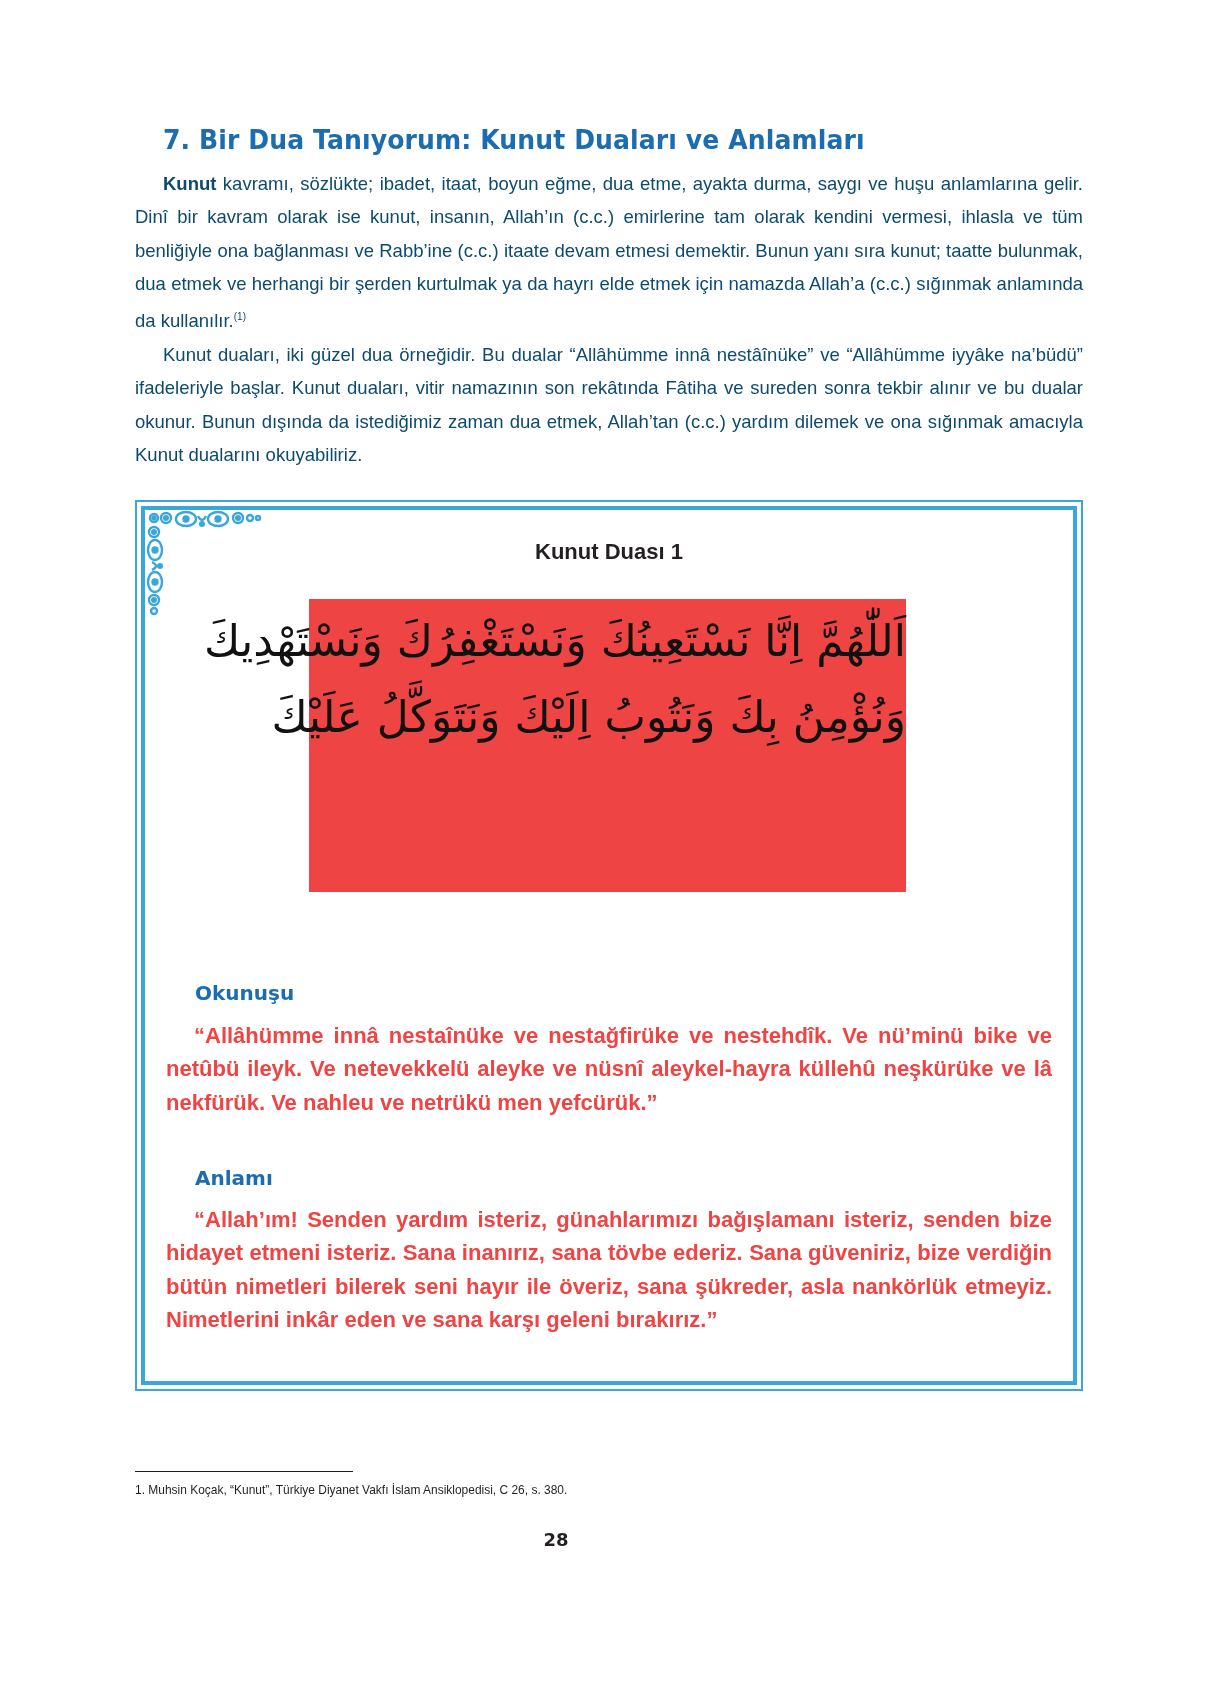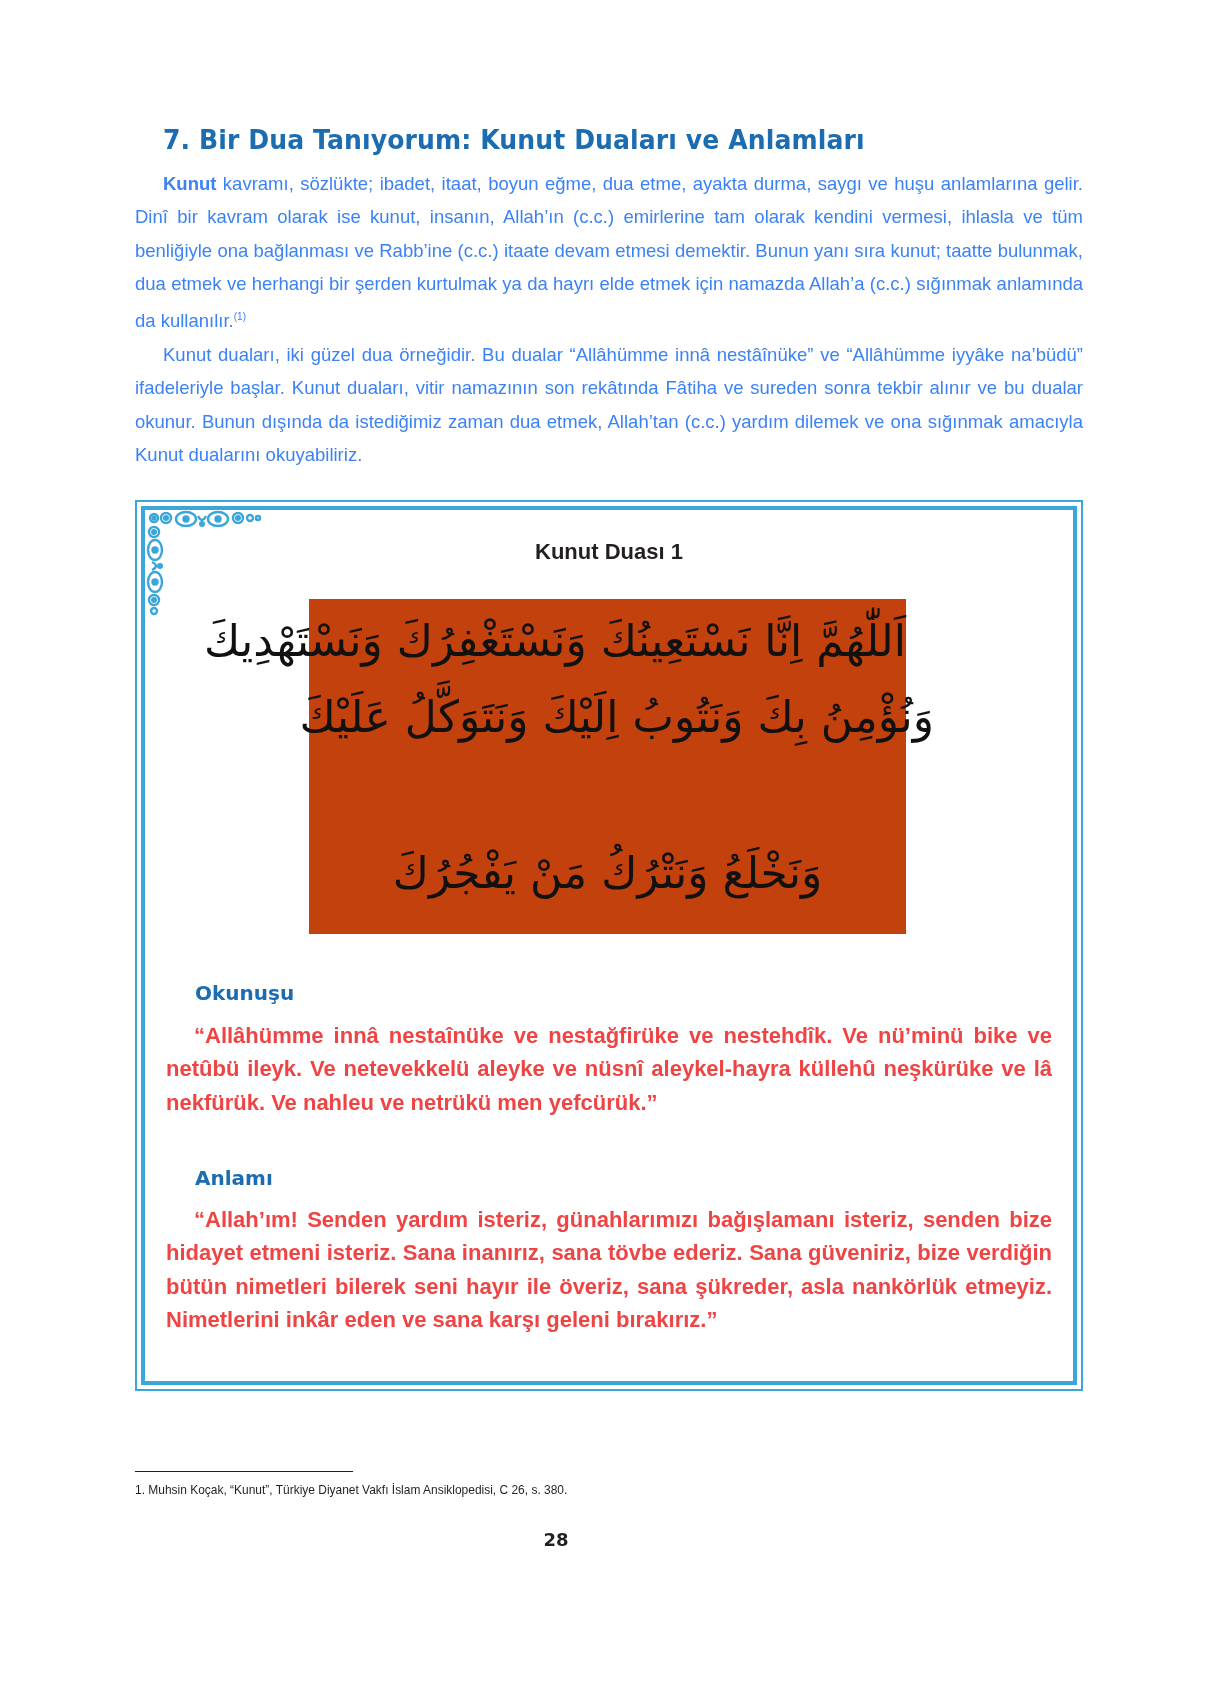--- a/index.html
+++ b/index.html
@@ -1,30 +1,30 @@
 <!DOCTYPE html>
 <html><head>
 <meta charset="utf-8">
 <style>
   html, body { margin:0; padding:0; background:#ffffff; }
   body { width:1211px; height:1684px; position:relative; overflow:hidden;
          font-family:"Liberation Sans", sans-serif; color:#231f20; }
   .abs { position:absolute; }
   .title { left:163px; top:124px; font-size:27px; font-weight:bold; color:#1b6cb0;
            letter-spacing:0.1px; white-space:nowrap; font-family:"DejaVu Sans", sans-serif; transform:scaleX(0.93); transform-origin:left; }
-  .para { left:135px; width:948px; font-size:18.5px; line-height:33.3px; text-align:justify; color:#3b82f6; }
+  .para { left:135px; width:948px; font-size:18.5px; line-height:33.3px; text-align:justify; color:#0c4a6e; }
   .para p { margin:0; text-indent:28px; }
   .para b { font-weight:bold; }
   sup { font-size:10px; vertical-align:7px; }
   
   .box-outer { left:135px; top:500px; width:948px; height:891px; border:2px solid #3aa6da; box-sizing:border-box; }
   .box-inner { left:141px; top:506px; width:936px; height:879px; border:4px solid #3aa6da; box-sizing:border-box; }
   .ornament { left:146px; top:510px; width:135px; height:108px; }
   .dua-title { left:135px; width:948px; top:539px; text-align:center; font-size:22px; font-weight:bold; color:#231f20; }
-  .arabic-panel { left:309px; top:599px; width:597px; height:335px; background:#c2410c; }
+  .arabic-panel { left:309px; top:599px; width:597px; height:293px; background:#ef4444; }
   .arabic-panel .line { position:absolute; left:0; width:100%; text-align:center; direction:rtl;
          font-family:"DejaVu Sans", sans-serif; font-size:44px; color:#111; white-space:nowrap; }
   .section-h { font-size:20px; font-weight:bold; color:#1b6cb0; font-family:"DejaVu Sans", sans-serif; }
   .box-text { left:166px; width:886px; font-size:22px; line-height:33.3px; font-weight:bold; text-align:justify; color:#ef4444; }
   .box-text p { margin:0; text-indent:28px; }
   .fn-rule { left:135px; top:1471px; width:218px; height:1px; background:#231f20; }
   .footnote { left:135px; top:1482px; font-size:13px; color:#231f20; white-space:nowrap; transform:scaleX(0.92); transform-origin:left; }
   .pagenum { left:0; width:1112px; top:1529px; text-align:center; font-size:18px; font-weight:bold; color:#231f20; font-family:"DejaVu Sans", sans-serif; }
 </style>
 </head>
@@ -68,22 +68,21 @@
     <circle cx="9" cy="72" r="2.5" fill="#3aa6da"></circle>
   <circle cx="8" cy="90" r="5"></circle>
     <circle cx="8" cy="90" r="1.8" fill="#3aa6da"></circle>
   <circle cx="8" cy="101" r="3"></circle>
 </svg>
 
 <div class="abs dua-title">Kunut Duası 1</div>
 
 <div class="abs arabic-panel">
   <div class="line" style="top:16px;">اَللّٰهُمَّ اِنَّا نَسْتَعِينُكَ وَنَسْتَغْفِرُكَ وَنَسْتَهْدِيكَ</div>
-  <div class="line" style="top:92px;padding-left:28px;">وَنُؤْمِنُ بِكَ وَنَتُوبُ اِلَيْكَ وَنَتَوَكَّلُ عَلَيْكَ</div>
-  <div class="line" style="top:248px;">وَنَخْلَعُ وَنَتْرُكُ مَنْ يَفْجُرُكَ</div>
+  <div class="line" style="top:92px;">وَنُؤْمِنُ بِكَ وَنَتُوبُ اِلَيْكَ وَنَتَوَكَّلُ عَلَيْكَ</div>
 </div>
 
 <div class="abs section-h" style="left:195px; top:981px;">Okunuşu</div>
 <div class="abs box-text" style="top:1019px;">
   <p>“Allâhümme innâ nestaînüke ve nestağfirüke ve nestehdîk. Ve nü’minü bike ve netûbü ileyk. Ve netevekkelü aleyke ve nüsnî aleykel-hayra küllehû neşkürüke ve lâ nekfürük. Ve nahleu ve netrükü men yefcürük.”</p>
 </div>
 
 <div class="abs section-h" style="left:195px; top:1166px;">Anlamı</div>
 <div class="abs box-text" style="top:1203px;">
   <p>“Allah’ım! Senden yardım isteriz, günahlarımızı bağışlamanı isteriz, senden bize hidayet etmeni isteriz. Sana inanırız, sana tövbe ederiz. Sana güveniriz, bize verdiğin bütün nimetleri bilerek seni hayır ile överiz, sana şükreder, asla nankörlük etmeyiz. Nimetlerini inkâr eden ve sana karşı geleni bırakırız.”</p>

